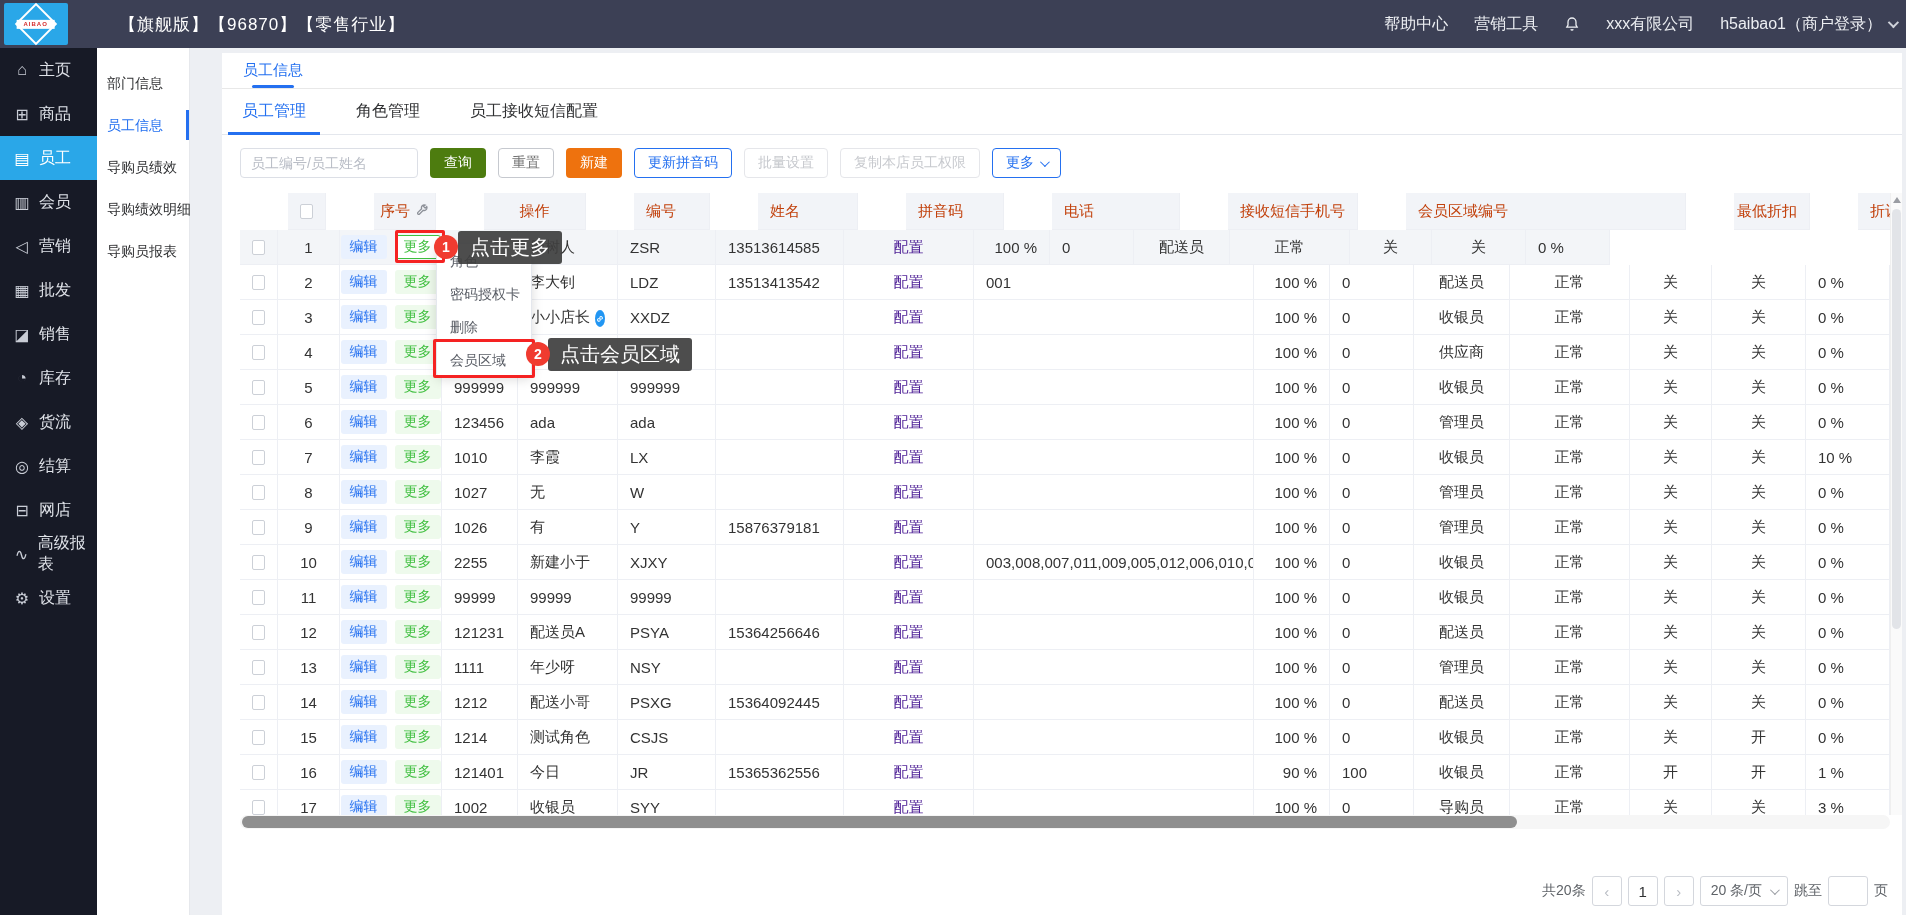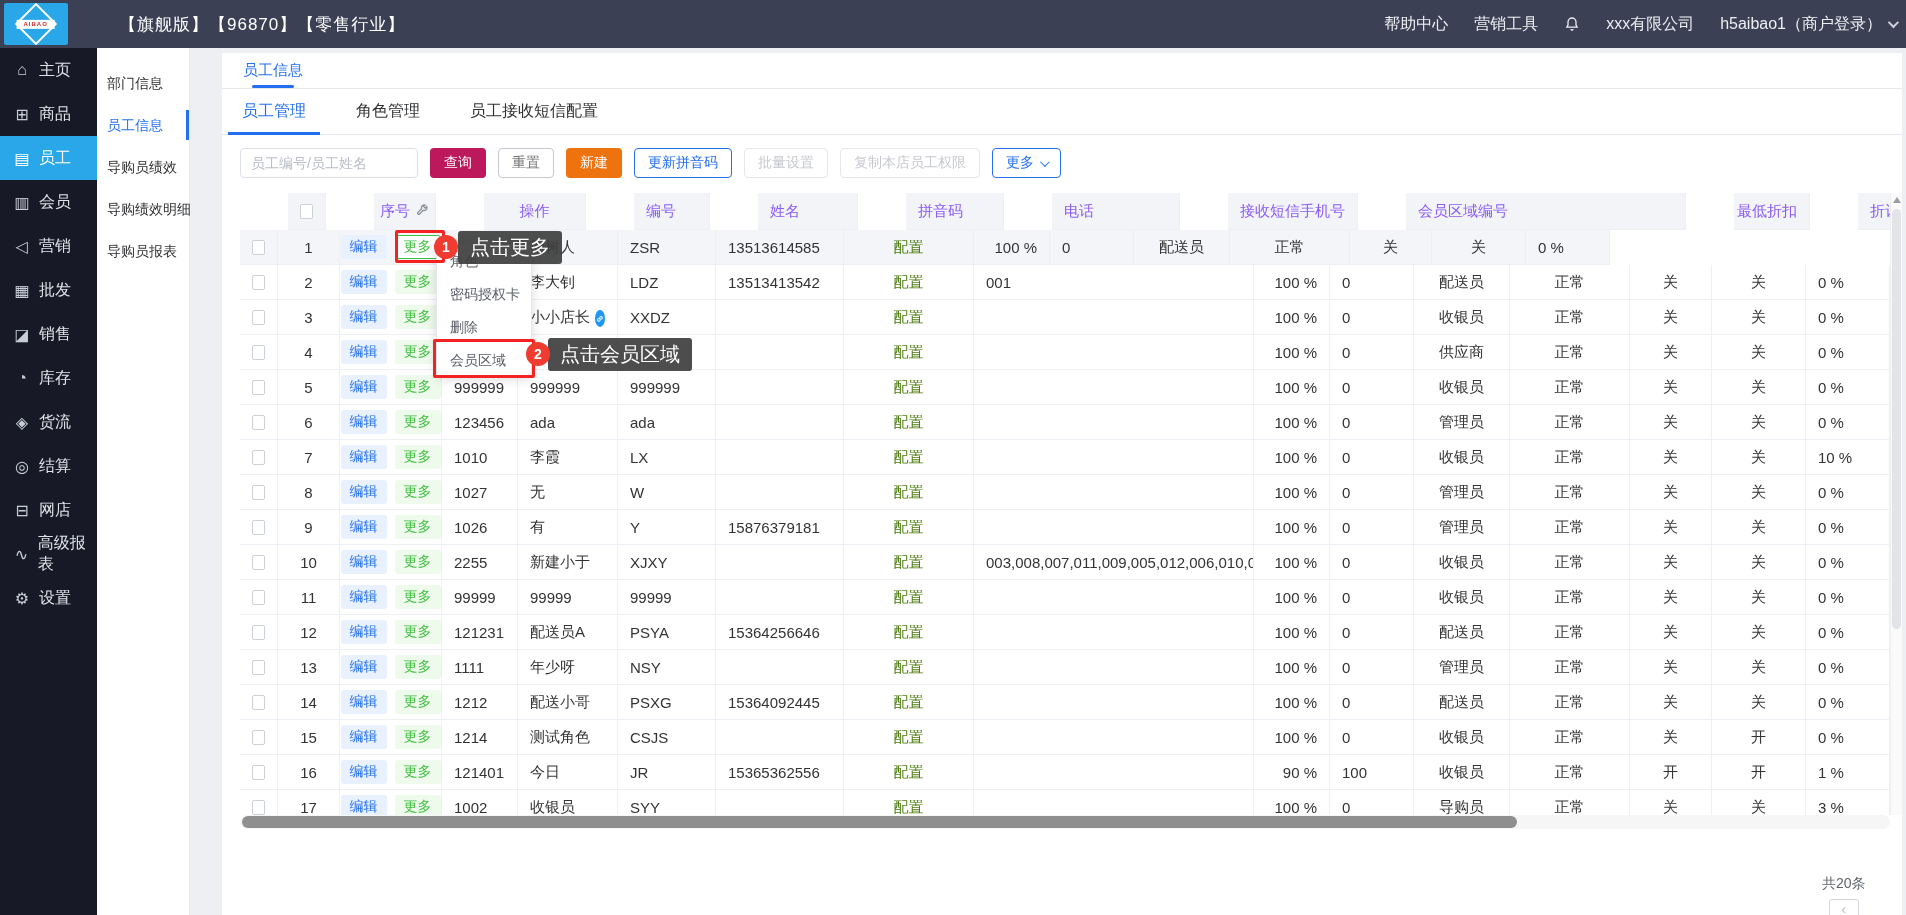--- a/index.html
+++ b/index.html
@@ -39,42 +39,42 @@
   .subtabs { position:absolute; left:0; top:36px; width:100%; height:46px; border-bottom:1px solid #e4e7ed; display:flex; align-items:stretch; padding-left:6px; }
   .subtab { position:relative; padding:0 14px; margin-right:22px; display:flex; align-items:center; font-size:16px; color:#303133; cursor:pointer; }
   .subtab.active { color:#2470f0; }
   .subtab.active::after { content:""; position:absolute; left:0; right:0; bottom:-1px; height:3px; background:#2470f0; }
 
   
   .toolbar { position:absolute; left:18px; top:95px; display:flex; gap:12px; align-items:center; }
   .search-input { width:178px; height:30px; border:1px solid #dcdfe6; border-radius:4px; padding:0 10px; font-size:14px; color:#333; font-family:inherit; }
   .search-input::placeholder { color:#b9bdc6; }
   .btn { height:30px; padding:0 13px; border-radius:4px; font-size:14px; display:flex; align-items:center; gap:6px; cursor:pointer; border:1px solid transparent; background:#fff; white-space:nowrap; }
-  .btn.primary { background:#be185d; color:#fff; }
+  .btn.primary { background:#4d7c0f; color:#fff; }
   .btn.default { border-color:#c6c9cf; color:#737373; }
   .btn.warning { background:#ee720e; color:#fff; }
   .btn.outline { border-color:#2470f0; color:#2470f0; }
   .btn.disabled { border-color:#e5e6ea; color:#c7c9ce; cursor:default; }
   .btn .chev2 { width:7px; height:7px; border-right:1.5px solid #2470f0; border-bottom:1.5px solid #2470f0; transform:rotate(45deg) translateY(-2px); }
 
   
   .tablewrap { position:absolute; left:18px; top:140px; width:1650px; height:622px; overflow:hidden; font-size:15px; color:#333; }
   .trow { display:flex; width:1650px; }
   .th, .td { flex:none; display:flex; align-items:center; padding:0 12px; border-right:1px solid #edeff4; border-bottom:1px solid #edeff4; overflow:hidden; white-space:nowrap; }
-  .th { background:#f2f4f8; height:37px; color:#8b5cf6;margin-left:48px; }
+  .th { background:#f2f4f8; height:37px; color:#c2410c;margin-left:48px; }
   .td { height:35px; background:#fff; }
   .trow.hovered .td { background:#f3f5f8; }
   .al-c { justify-content:center; padding:0 4px; }
   .al-r { justify-content:flex-end; }
   .cb { width:15px; height:15px; border:1px solid #ccd0d7; border-radius:2px; background:#fff; }
   .pill { padding:3px 9px; border-radius:3px; font-size:14px; cursor:pointer; }
   .pill-edit { color:#2470f0; background:#e9f1fe; }
   .pill-more { color:#3fbf3f; background:#eefaec; }
   .pill-more.open { background:#fff; border:1px solid #3fbf3f; padding:2px 8px; }
-  .tlink { color:#4d7c0f; cursor:pointer; }
+  .tlink { color:#4c1d95; cursor:pointer; }
   .badge-link { display:inline-flex; align-items:center; justify-content:center; width:17px; height:17px; border-radius:50%; background:#2196f3; color:#fff; font-size:10px; margin-left:5px; transform:translateY(1px); }
   .badge-link span { display:inline-block; transform:rotate(-45deg); font-weight:bold; }
   .wrench { margin-left:6px; color:#8d9199; }
 
   
   .hscroll { position:absolute; left:18px; top:762px; width:1650px; height:14px; background:#f6f6f6; border-radius:7px; }
   .hthumb { position:absolute; left:2px; top:1px; width:1275px; height:12px; background:#8f8f8f; border-radius:6px; cursor:pointer; }
   .vscroll { position:absolute; left:1668px; top:140px; width:12px; height:622px; background:#fafafa; border-left:1px solid #efefef; }
   .varrow { position:absolute; left:2px; top:4px; width:0; height:0; border-left:4px solid transparent; border-right:4px solid transparent; border-bottom:6px solid #9a9da3; }
   .vthumb { position:absolute; left:1px; top:16px; width:9px; height:420px; background:#e2e4e8; border-radius:5px; cursor:pointer; }
@@ -86,21 +86,21 @@
   .redbox1 { left:173px; top:177px; width:50px; height:33px; }
   .redbox2 { left:211px; top:286px; width:102px; height:39px; }
   .tip { position:absolute; height:33px; background:rgba(62,62,62,0.92); color:#fff; font-size:20px; line-height:33px; padding:0 12px; border-radius:3px; z-index:9; white-space:nowrap; }
   .tip1 { left:236px; top:178px; }
   .tip2 { left:326px; top:285px; }
   .stepdot { position:absolute; width:24px; height:24px; border-radius:50%; background:#f03b30; color:#fff; font-size:14px; font-weight:bold; display:flex; align-items:center; justify-content:center; z-index:10; }
   .dot1 { left:212px; top:182px; }
   .dot2 { left:304px; top:289px; }
 
   
-  .footer { position:absolute; right:14px; top:822px; height:32px; display:flex; align-items:center; gap:6px; font-size:14px; color:#5f6368;flex-direction:column; }
+  .footer { position:absolute; right:14px; top:822px; height:32px; display:flex; align-items:center; gap:6px; font-size:14px; color:#5f6368; }
   .pagebox { width:30px; height:30px; border:1px solid #d4d7dd; border-radius:3px; display:flex; align-items:center; justify-content:center; background:#fff; cursor:pointer; color:#b9bdc4; font-size:15px; }
   .pagebox.cur { color:#303133; }
   .selectbox { height:30px; border:1px solid #d4d7dd; border-radius:3px; display:flex; align-items:center; gap:8px; padding:0 10px; background:#fff; cursor:pointer; color:#5f6368; }
   .selectbox .chev2 { width:7px; height:7px; border-right:1.5px solid #9a9da3; border-bottom:1.5px solid #9a9da3; transform:rotate(45deg) translateY(-2px); }
   .jumpinput { width:40px; height:30px; border:1px solid #d4d7dd; border-radius:3px; background:#fff; }
   .bell { width:16px; height:16px; }
 </style>
 </head>
 <body>
 

